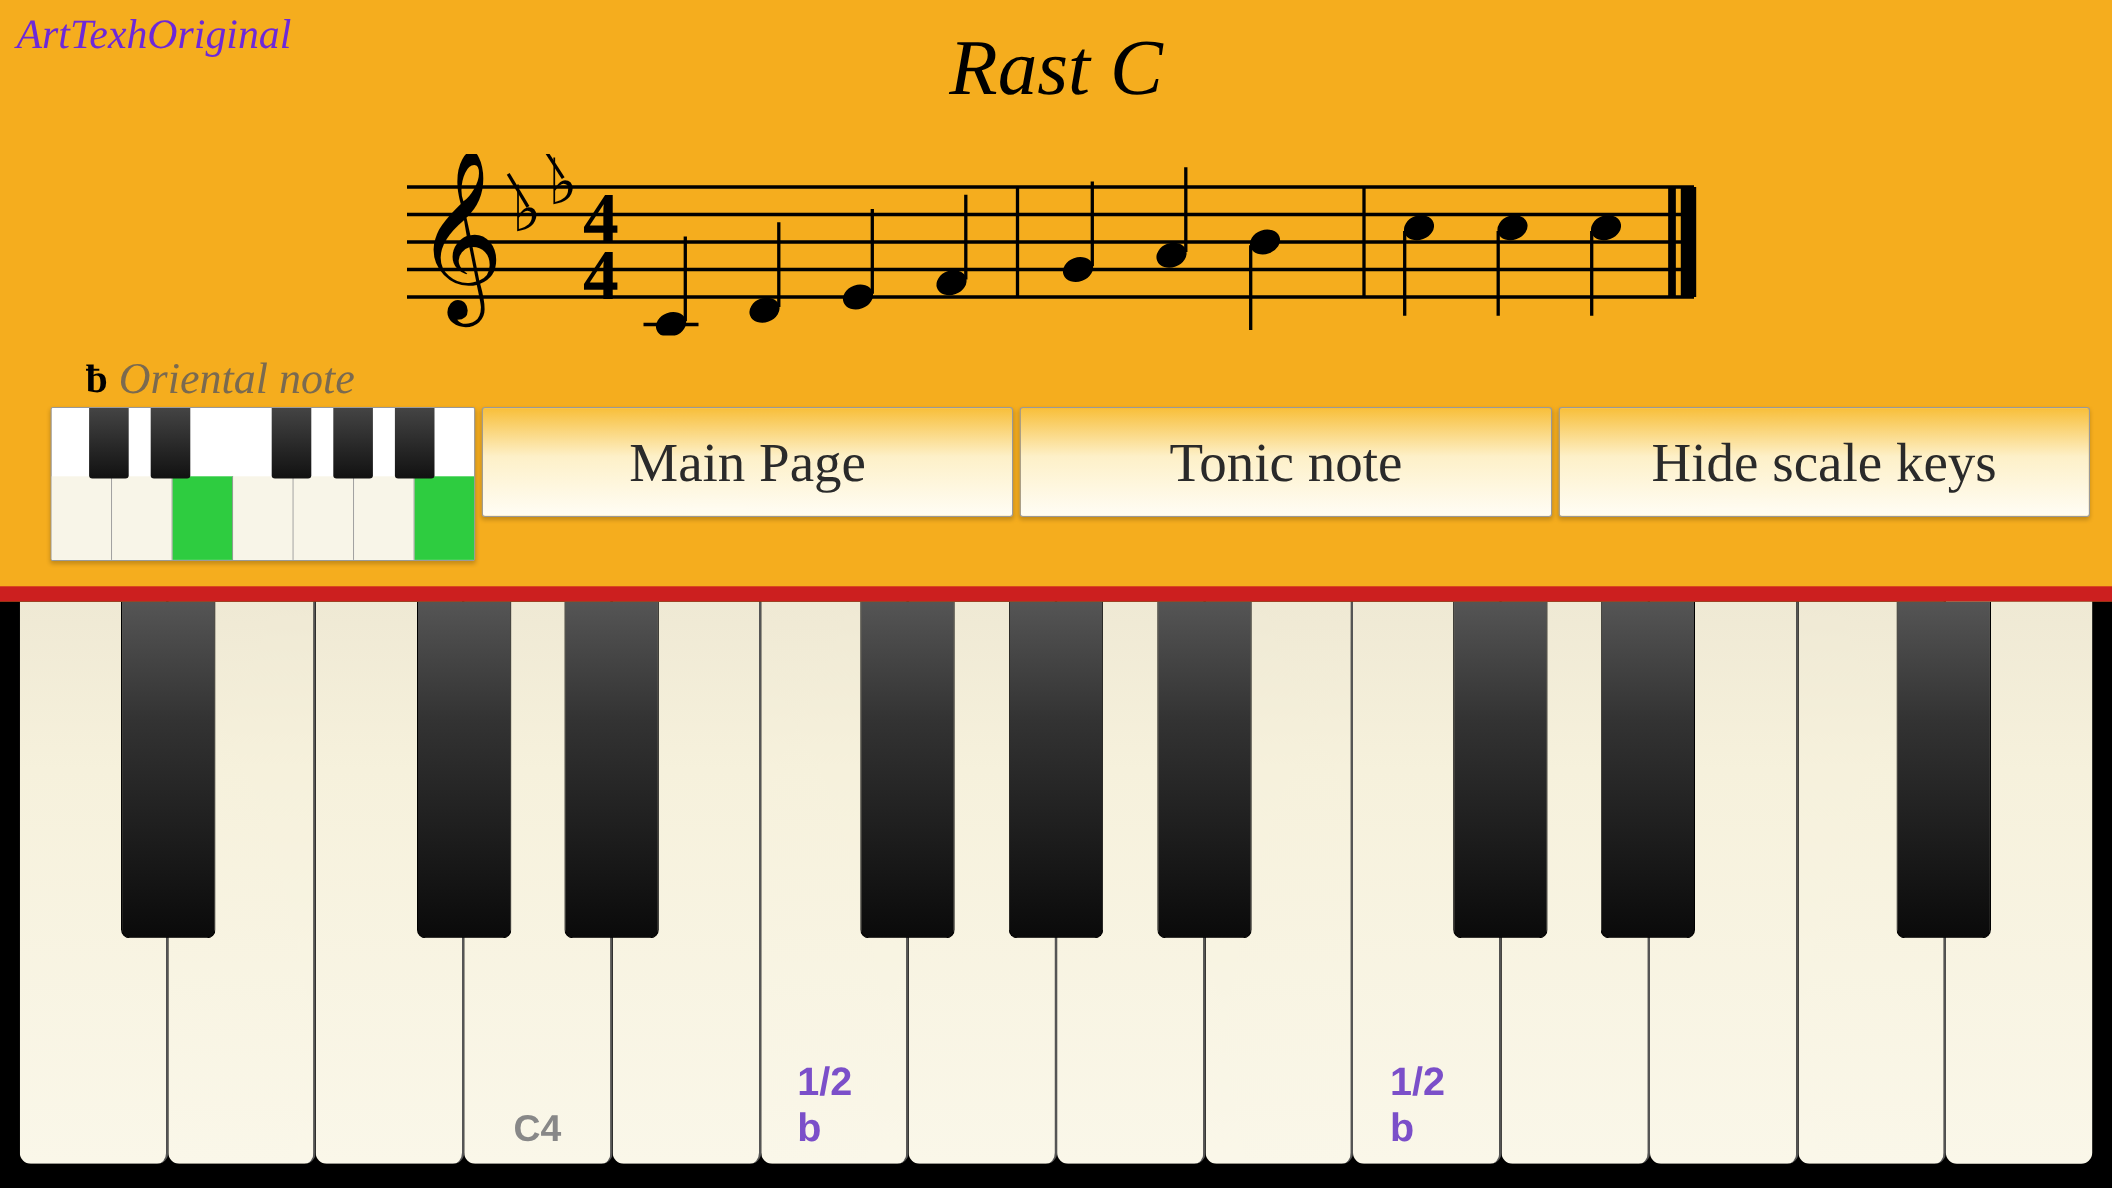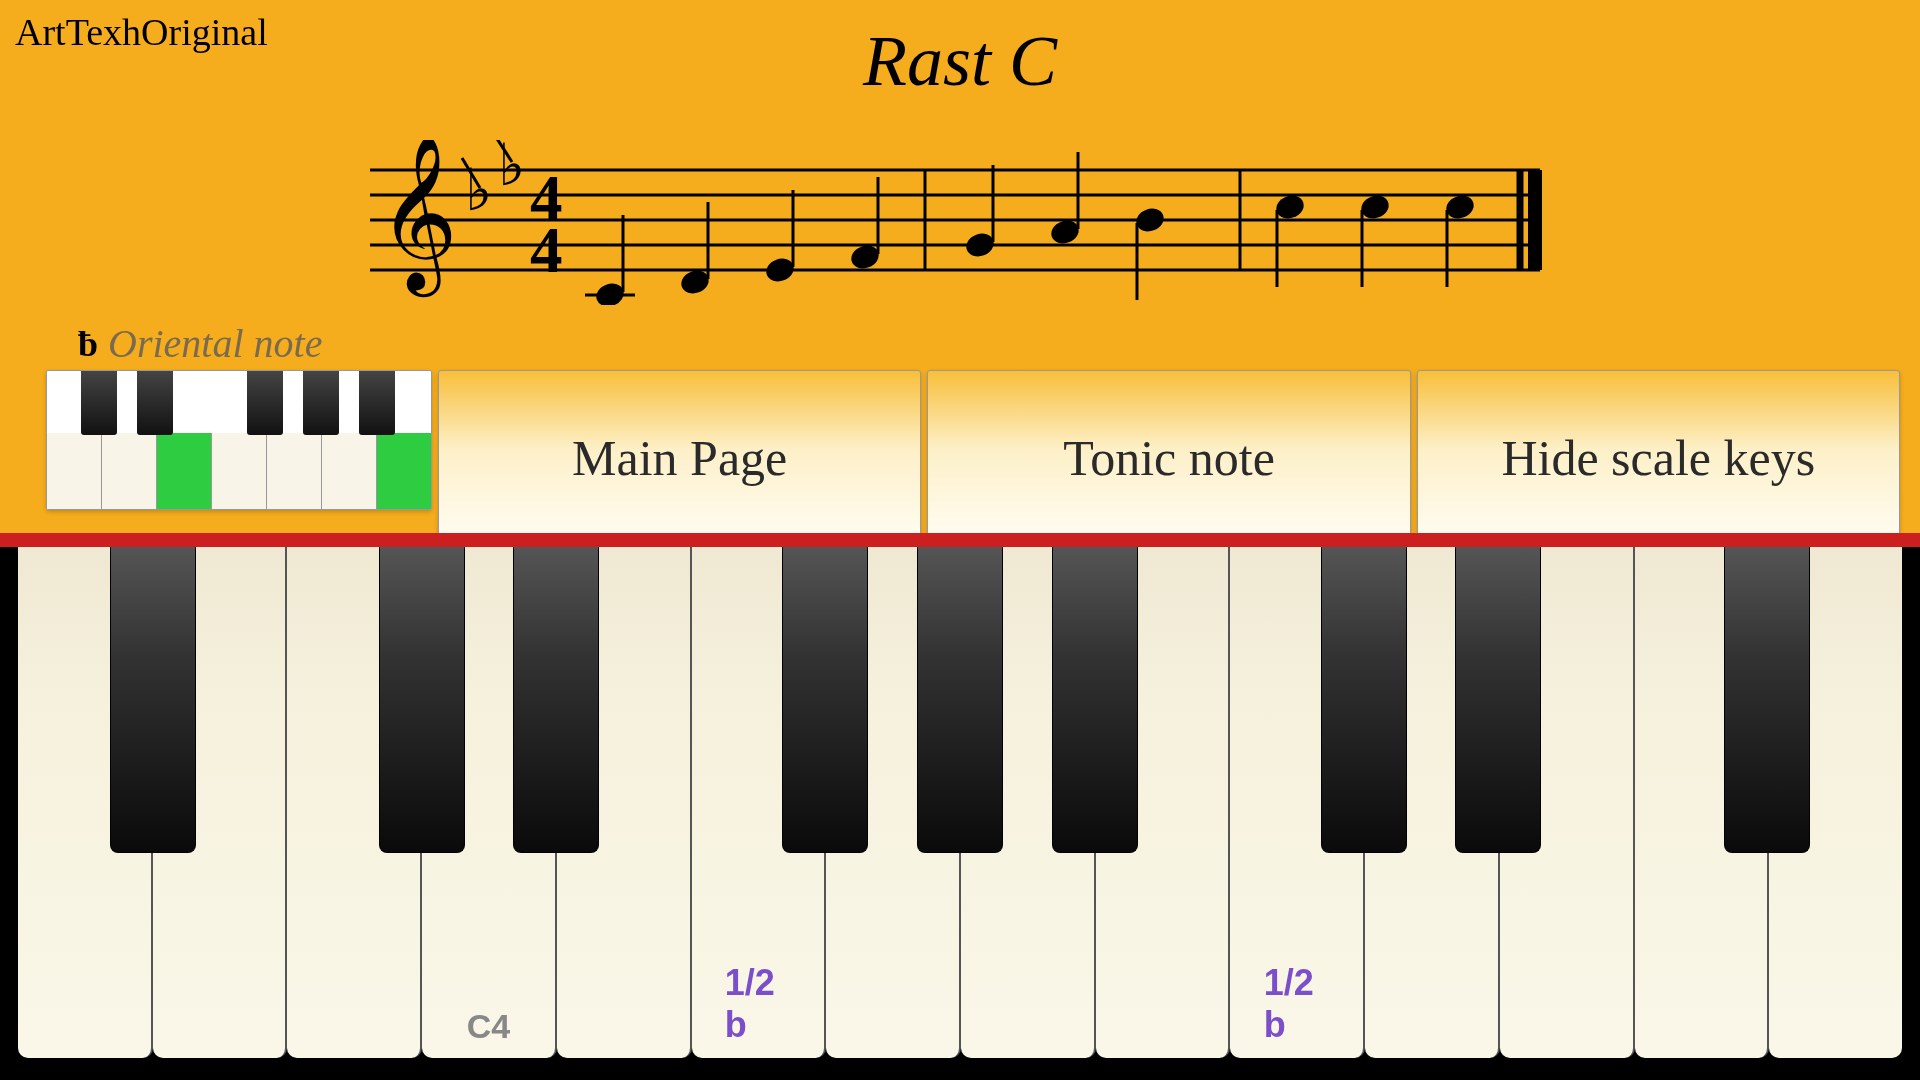--- a/index.html
+++ b/index.html
@@ -10,21 +10,22 @@
       font-family: 'Brush Script MT', cursive;
       overflow: hidden;
       position: relative;
     }
 
     .watermark {
       position: absolute;
       top: 10px;
       left: 15px;
       font-size: 38px;
-      color: #000000;
+      color: #6d28d9;
+      font-style: italic;
     }
 
     .title {
       position: absolute;
       top: 20px;
       left: 50%;
       transform: translateX(-50%);
       font-size: 72px;
       color: #000;
       font-style: italic;
@@ -107,21 +108,21 @@
       position: absolute;
       top: 0;
       width: 36px;
       height: 64px;
       background: linear-gradient(180deg, #444, #111);
       border-radius: 0 0 3px 3px;
     }
 
     .tab-button {
       flex: 1;
-      height: 176px;
+      height: 100px;
       background: linear-gradient(180deg, #f8bf3a 0%, #fdf0c8 45%, #fffdf5 100%);
       border: 1px solid #999;
       border-radius: 3px;
       display: flex;
       align-items: center;
       justify-content: center;
       font-family: 'Brush Script MT', cursive;
       font-size: 50px;
       color: #2a2a2a;
       cursor: pointer;

